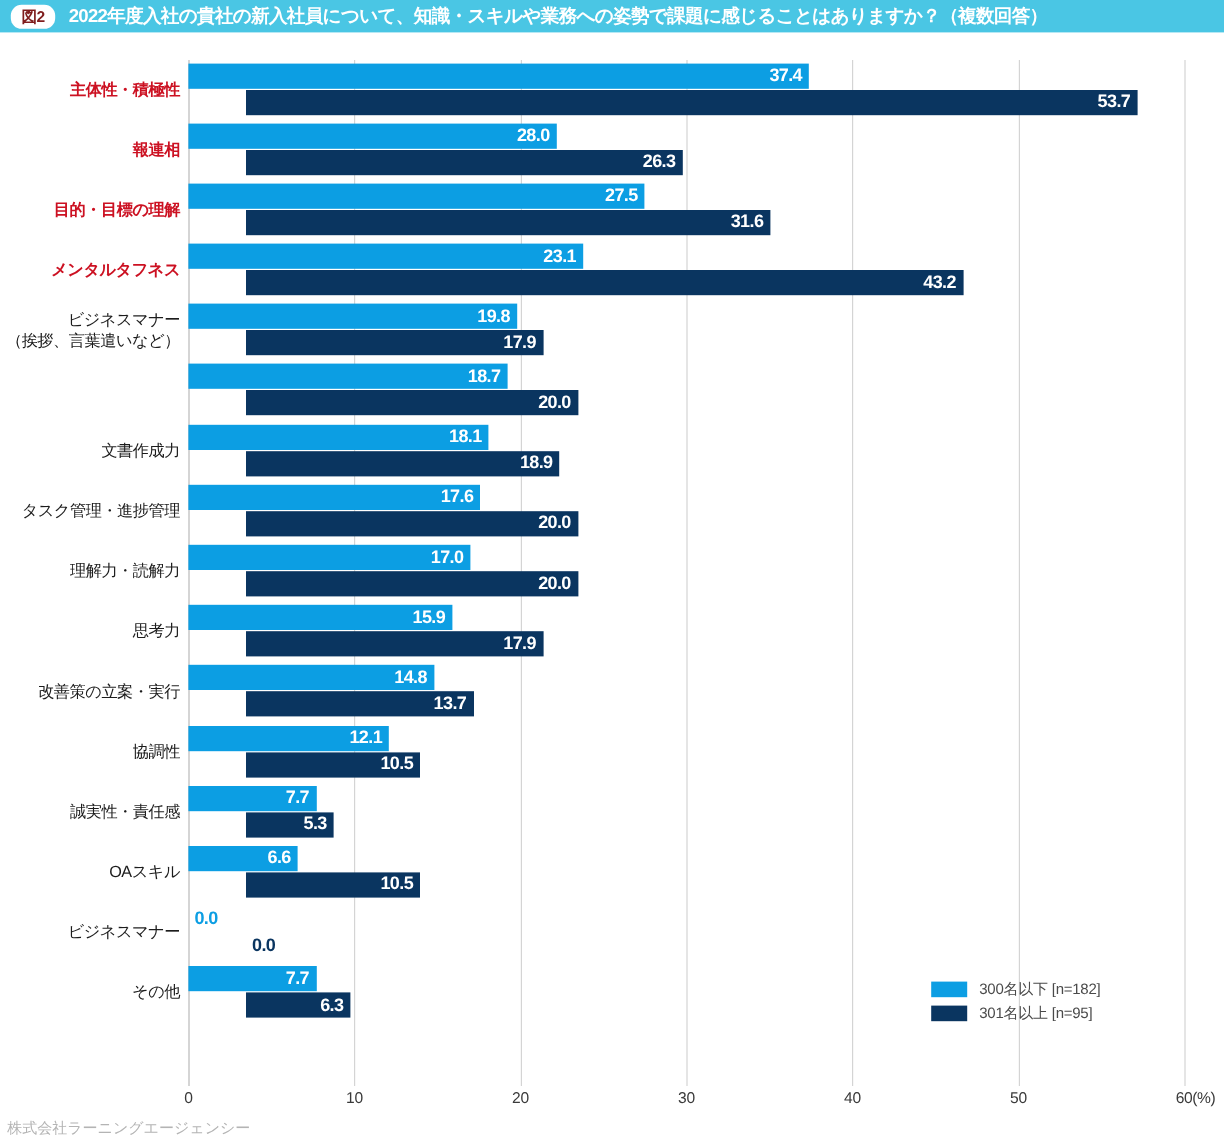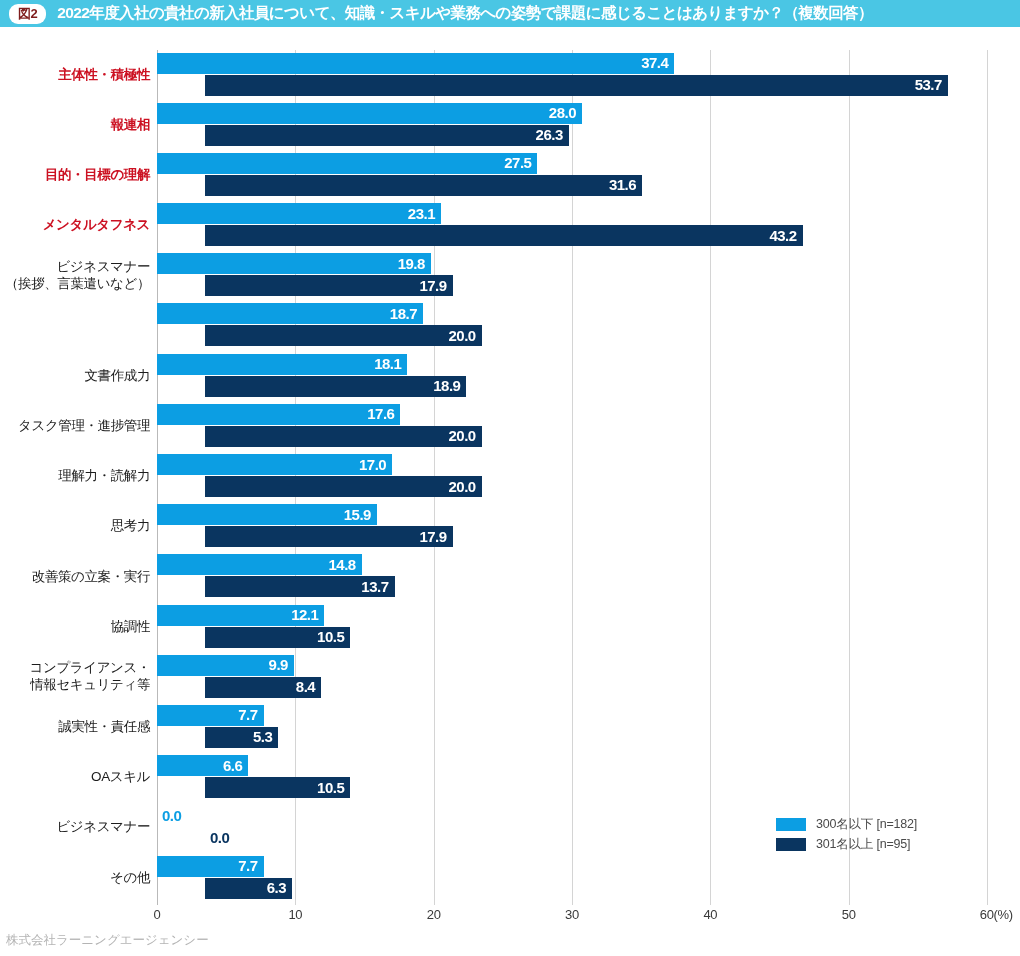--- a/index.html
+++ b/index.html
@@ -261,21 +261,21 @@
               </div>
             </div>
           </div>
         </div>
         <div class="row">
           <div class="row-label highlight">
             <span class="lbl-line">報連相</span>
           </div>
           <div class="bars">
             <div class="bar-wrap light">
-              <div class="bar light" title="300名以下 [n=182] — 報連相: 28.0" style="width: 425px;">
+              <div class="bar light" title="300名以下 [n=182] — 報連相: 28.0" style="width: 307px;">
                 <span class="bar-value">28.0</span>
               </div>
             </div>
             <div class="bar-wrap dark">
               <div class="bar dark" title="301名以上 [n=95] — 報連相: 26.3" style="width: 363.817px;">
                 <span class="bar-value">26.3</span>
               </div>
             </div>
           </div>
         </div>
@@ -295,21 +295,21 @@
               </div>
             </div>
           </div>
         </div>
         <div class="row">
           <div class="row-label highlight">
             <span class="lbl-line">メンタルタフネス</span>
           </div>
           <div class="bars">
             <div class="bar-wrap light">
-              <div class="bar light" title="300名以下 [n=182] — メンタルタフネス: 23.1" style="width: 284px;">
+              <div class="bar light" title="300名以下 [n=182] — メンタルタフネス: 23.1" style="width: 329px;">
                 <span class="bar-value">23.1</span>
               </div>
             </div>
             <div class="bar-wrap dark">
               <div class="bar dark" title="301名以上 [n=95] — メンタルタフネス: 43.2" style="width: 597.6px;">
                 <span class="bar-value">43.2</span>
               </div>
             </div>
           </div>
         </div>
@@ -438,40 +438,20 @@
           </div>
           <div class="bars">
             <div class="bar-wrap light">
               <div class="bar light" title="300名以下 [n=182] — 協調性: 12.1" style="width: 167.383px;">
                 <span class="bar-value">12.1</span>
               </div>
             </div>
             <div class="bar-wrap dark">
               <div class="bar dark" title="301名以上 [n=95] — 協調性: 10.5" style="width: 145.25px;">
                 <span class="bar-value">10.5</span>
-              </div>
-            </div>
-          </div>
-        </div>
-        <div class="row">
-          <div class="row-label">
-            <span class="lbl-line">コンプライアンス・</span>
-            <span class="lbl-line">情報セキュリティ等</span>
-          </div>
-          <div class="bars">
-            <div class="bar-wrap light">
-              <div class="bar light" title="300名以下 [n=182] — コンプライアンス・
-情報セキュリティ等: 9.9" style="width: 136.95px;">
-                <span class="bar-value">9.9</span>
-              </div>
-            </div>
-            <div class="bar-wrap dark">
-              <div class="bar dark" title="301名以上 [n=95] — コンプライアンス・
-情報セキュリティ等: 8.4" style="width: 116.2px;">
-                <span class="bar-value">8.4</span>
               </div>
             </div>
           </div>
         </div>
         <div class="row">
           <div class="row-label">
             <span class="lbl-line">誠実性・責任感</span>
           </div>
           <div class="bars">
             <div class="bar-wrap light">

